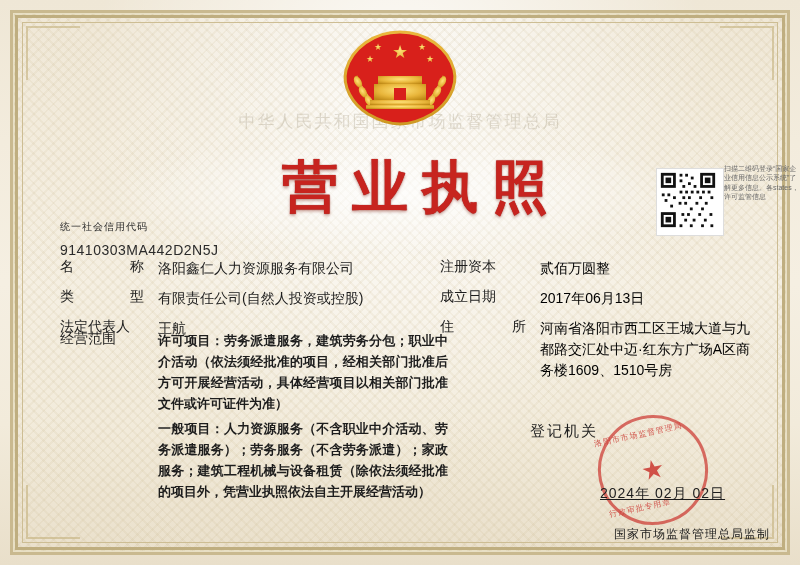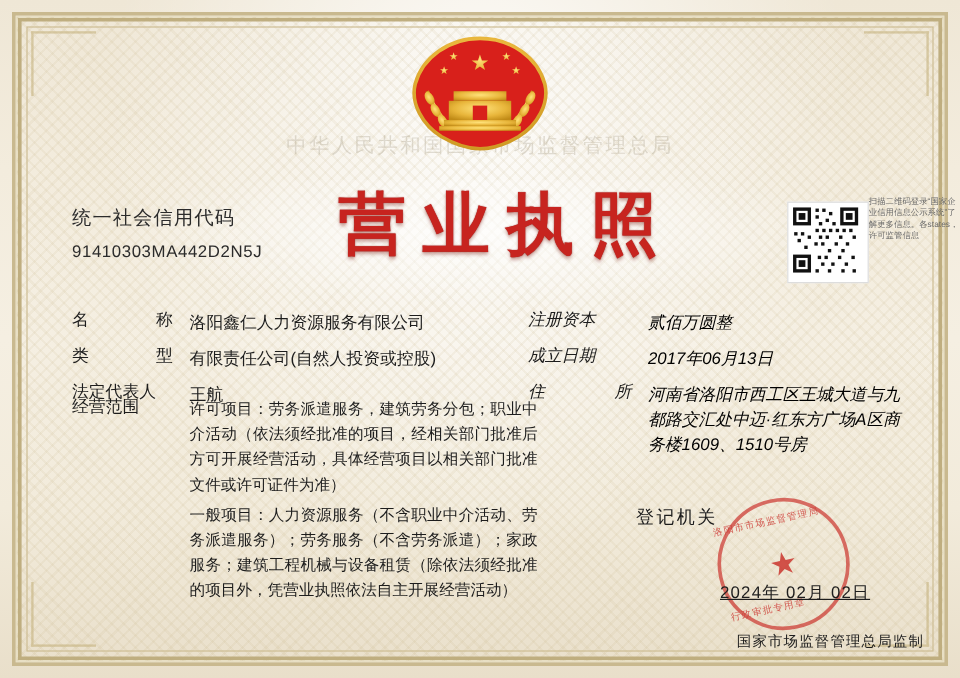--- a/index.html
+++ b/index.html
@@ -59,21 +59,21 @@
     text-align:center;
     font-family:"DejaVu Sans","Liberation Sans",sans-serif;
     font-size:56px;font-weight:bold;letter-spacing:14px;
     color:#c7241f;
     text-shadow:0 2px 3px rgba(120,20,10,0.35), 0 0 1px #8f1410;
     padding-left:22px;
   }
 
   
   .code-block{position:absolute;left:60px;top:172px;color:#2b2b2b;}
-  .code-label{font-size:16px;letter-spacing:1px;}
+  .code-label{font-size:10px;letter-spacing:1px;margin-top:48px;}
   .code-value{font-size:14px;margin-top:8px;letter-spacing:.5px;}
 
   
   .qr-wrap{position:absolute;right:58px;top:168px;width:86px;}
   .qr{width:62px;height:62px;background:#fff;padding:2px;border:1px solid #ddd;}
   .qr-note{
     position:absolute;left:68px;top:-4px;width:78px;
     font-size:7px;line-height:1.35;color:#6b6b6b;
   }
 
@@ -85,26 +85,26 @@
     display:flex;justify-content:space-between;
     font-size:14px;color:#1d1d1d;letter-spacing:0;
   }
   .lbl span{display:inline-block;}
   .val{margin-left:14px;font-size:14px;line-height:1.5;}
 
   .scope{position:absolute;left:60px;top:330px;width:400px;}
   .scope .lbl{width:84px;flex:0 0 84px;}
   .scope-text{
     margin-left:14px;font-size:13px;line-height:1.62;color:#1d1d1d;
-    text-align:justify;width:290px;
+    text-align:justify;width:290px;font-weight:bold;
   }
   .scope-text p{margin:0 0 4px 0;}
 
   .right-col{position:absolute;left:440px;top:258px;width:320px;}
-  .right-col .row{margin-bottom:9px;font-style:italic;}
+  .right-col .row{margin-bottom:9px;}
   .right-col .lbl{width:86px;flex:0 0 86px;}
 
   
   .seal{
     position:absolute;left:598px;top:415px;width:104px;height:104px;
     border:3px solid rgba(200,35,30,0.75);border-radius:50%;
     color:rgba(200,35,30,0.85);
     transform:rotate(-12deg);
     opacity:.85;
   }

